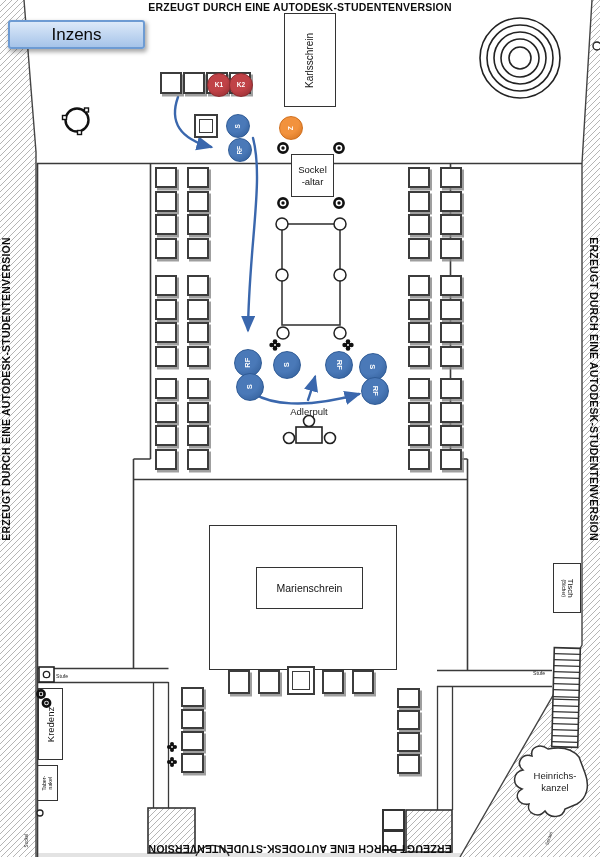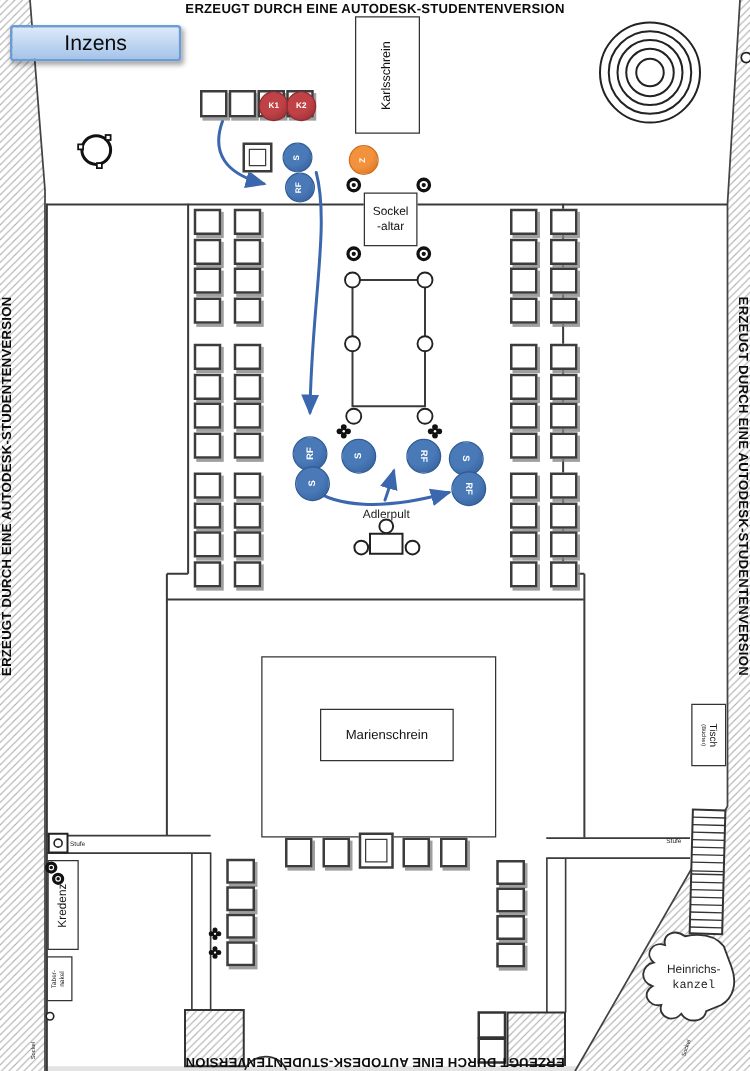--- a/index.html
+++ b/index.html
@@ -230,21 +230,21 @@
 
   <div class="box z6" style="left:553px;top:563px;width:28px;height:50px;border-width:1.4px;">
     <span class="vtext90" style="text-align:center;line-height:1.15;">
       <span style="display:block;font-size:8px;">Tisch</span>
       <span style="display:block;font-size:4.6px;">(Bücher)</span>
     </span>
   </div>
 
   <div class="lbl z6" style="left:518px;top:770px;width:74px;text-align:center;font-size:9.5px;line-height:1.3;">
     <span style="display:block;">Heinrichs-</span>
-    <span style="display:block;font-family:Liberation Mono, monospace;">kanzel</span>
+    <span style="display:block;">kanzel</span>
   </div>
 
   <div class="lbl z6" style="left:56px;top:673px;font-size:5.2px;">Stufe</div>
   <div class="lbl z6" style="left:533px;top:670px;font-size:5.2px;">Stufe</div>
   <div class="lbl z6" style="left:20px;top:838px;font-size:4.6px;transform:rotate(-90deg);">Sockel</div>
   <div class="lbl z6" style="left:542px;top:836px;font-size:4.6px;transform:rotate(-70deg);">Sockel</div>
 
   <div id="edge-strip"></div>
 <div class="sq" style="left: 160px; top: 72px; width: 22px; height: 22px;"></div>
     <div class="sq" style="left: 183px; top: 72px; width: 22px; height: 22px;"></div>

